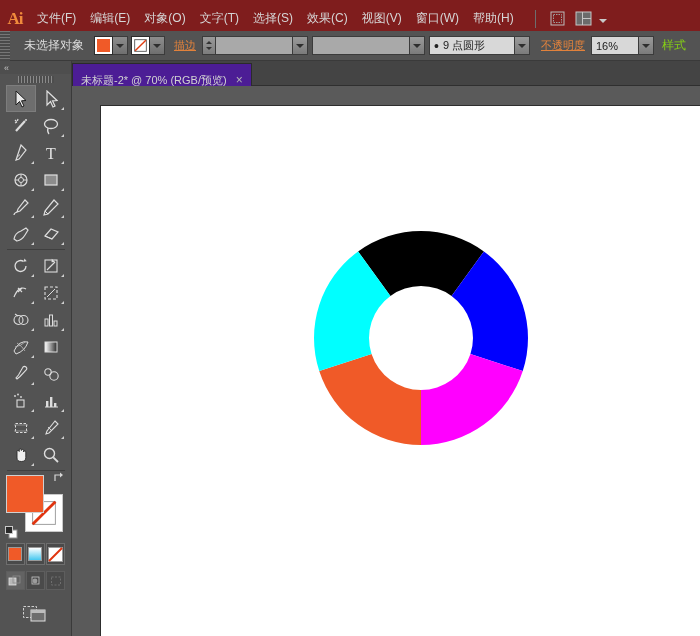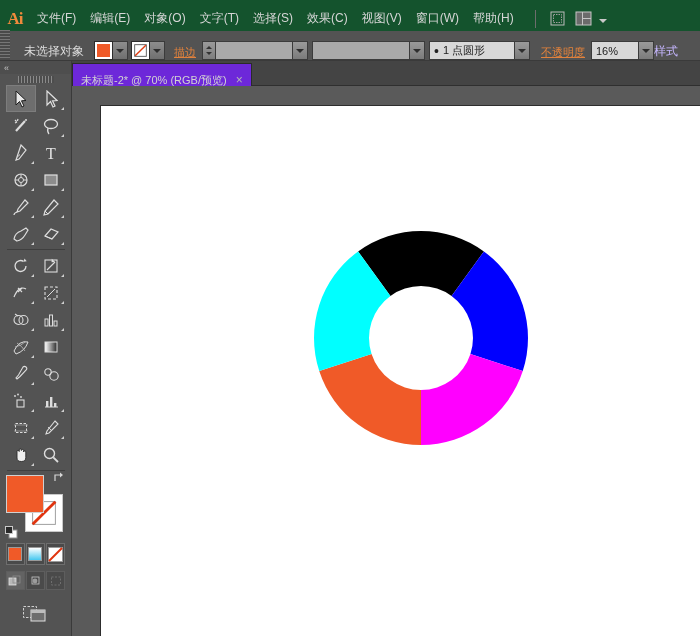--- a/index.html
+++ b/index.html
@@ -7,21 +7,21 @@
     width: 700px; height: 636px;
     overflow: hidden;
     background: #535353;
     font-family: "Liberation Sans", sans-serif;
   }
   #app { position: relative; width: 700px; height: 636px; }
 
   
   #menubar {
     position: absolute; left: 0; top: 0; width: 700px; height: 38px;
-    background: #14532d;
+    background: #7f1d1d;
     border-bottom: 1px solid #3d3d3d;
     display: flex; align-items: center;
   }
   #ai-logo {
     width: 30px; height: 31px;
     display: flex; align-items: center; justify-content: center;
     color: #f08a3c; font-weight: bold; font-size: 17px;
     font-family: "Liberation Serif", serif;
     letter-spacing: -1px;
   }
@@ -43,21 +43,21 @@
     border-left: 4px solid transparent; border-right: 4px solid transparent;
     border-top: 4px solid #c9c9c9;
     margin-left: 2px; margin-top: 5px;
   }
 
   
   #controlbar {
     position: absolute; left: 0; top: 31px; width: 700px; height: 30px;
     background: #535353;
     border-bottom: 1px solid #3a3a3a;
-    display: flex; align-items: flex-end;
+    display: flex; align-items: center;
   }
   #cb-grip {
     width: 10px; height: 30px;
     background: repeating-linear-gradient(to bottom,
       #767676 0px, #767676 1px, #4a4a4a 1px, #4a4a4a 3px);
     margin-right: 4px;
   }
   #cb-label {
     font-size: 12px; color: #dcdcdc; padding: 0 10px; white-space: nowrap;
   }
@@ -121,33 +121,33 @@
     border: 1px solid #3b3b3b; border-left: none;
     display: flex; align-items: center; justify-content: center;
   }
   #stroke-style-field {
     width: 78px; justify-content: flex-start;
   }
   #brush-field { width: 98px; }
   #profile-field { width: 86px; }
   #opacity-field { width: 48px; }
   #cb-style-label {
-    font-size: 12px; color: #c4b5fd; white-space: nowrap;
+    font-size: 12px; color: #84cc16; padding-left: 8px; white-space: nowrap;
   }
   .dot-mark { font-size: 14px; line-height: 1; margin-right: 4px; color:#222; }
 
   
   #tabbar {
     position: absolute; left: 0; top: 61px; width: 700px; height: 25px;
     background: #444444;
     border-bottom: 1px solid #2f2f2f;
   }
   #doc-tab {
     position: absolute; left: 72px; top: 2px; height: 23px;
-    background: #6d28d9;
+    background: #4c1d95;
     border: 1px solid #2b2b2b; border-bottom: none;
     display: flex; align-items: center; padding: 16px 8px;
   }
   #doc-tab-title { font-size: 11px; color: #d2d2d2; white-space: nowrap; }
   #doc-tab-close {
     font-size: 12px; color: #b6b6b6; margin-left: 9px; cursor: pointer;
     line-height: 1;
   }
 
   
@@ -340,21 +340,21 @@
     <div style="display:flex;align-items:center;margin-right:4px">
       <div class="cb-field" id="brush-field"></div>
       <div class="cb-drop">
         <span class="caret-dn"></span>
       </div>
     </div>
 
     <div style="display:flex;align-items:center;margin-right:5px">
       <div class="cb-field light" id="profile-field">
         <span class="dot-mark">•</span>
-        <span>1 点圆形</span>
+        <span>9 点圆形</span>
       </div>
       <div class="cb-drop">
         <span class="caret-dn"></span>
       </div>
     </div>
 
     <div class="cb-link">不透明度</div>
 
     <div style="display:flex;align-items:center">
       <div class="cb-field light" id="opacity-field">16%</div>

